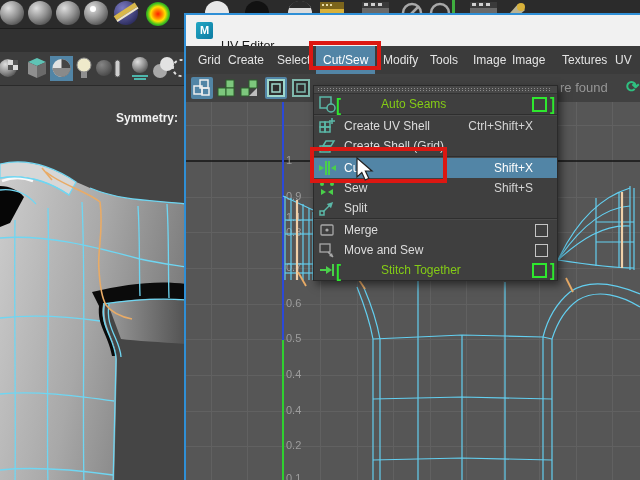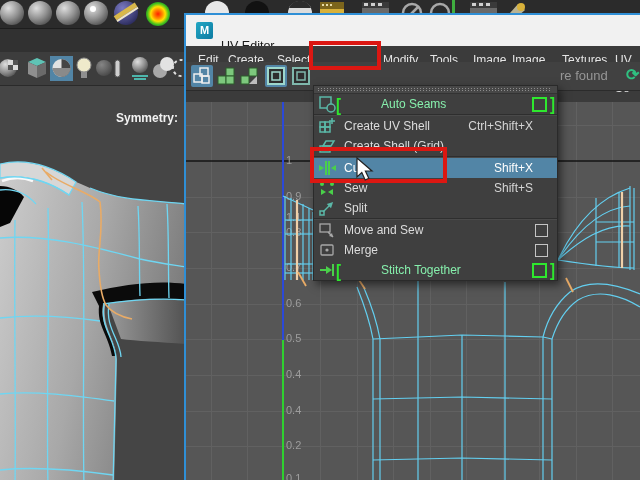--- a/index.html
+++ b/index.html
@@ -19,40 +19,40 @@
          border-left:2px solid #2f8fd6;border-top:2px solid #2f8fd6;background:#3b3b3b;}
   .titlebar{position:absolute;left:0;top:0;width:454px;height:31px;background:#f1f1f1;
             border-bottom:1px solid #d8d8d8;}
   .mlogo{position:absolute;left:10px;top:7px;width:17px;height:17px;border-radius:2px;
          background:linear-gradient(135deg,#22a7c4,#0d7ba2);color:#fff;font-weight:bold;
          font-size:11px;text-align:center;line-height:16px;}
   .wtitle{position:absolute;left:35px;top:8px;color:#1a1a1a;font-size:12.5px;margin-top:16px;}
   .menubar{position:absolute;left:0;top:31px;width:454px;height:28px;background:#3b3b3b;}
   .mb-item{position:absolute;top:0;height:28px;line-height:28px;color:#e4e4e4;font-size:12px;}
   .mb-item.active{background:#5285a6;padding:0 7px;color:#fff;}
-  .uv-toolbar{position:absolute;left:0;top:47px;width:454px;height:28px;background:#414141;
+  .uv-toolbar{position:absolute;left:0;top:59px;width:454px;height:28px;background:#414141;
               border-bottom:1px solid #2b2b2b;}
   .tb-btn{position:absolute;top:3px;width:22px;height:22px;border-radius:2px;}
   .tb-btn.blue{background:#5285a6;}
   .status-txt{position:absolute;left:374px;top:6px;color:#969696;font-size:13px;}
   .refresh-ic{position:absolute;left:440px;top:3px;color:#2fc080;font-size:16px;font-weight:bold;}
   .canvas{position:absolute;left:0;top:87px;width:454px;height:380px;background:#565656;overflow:hidden;}
   .uvlab{position:absolute;left:100px;color:#9d9d9d;font-size:11px;}
   
   .menu{position:absolute;left:313px;top:85px;width:245px;z-index:30;background:#3f3f3f;
         border:1px solid #2a2a2a;box-shadow:3px 4px 8px rgba(0,0,0,.5);box-sizing:border-box;}
   .tearoff{height:7px;background:#474747;border-bottom:1px solid #333;
     background-image:repeating-linear-gradient(90deg,#8d8d8d 0 1px,transparent 1px 3px),
                      repeating-linear-gradient(90deg,#8d8d8d 0 1px,transparent 1px 3px);
     background-size:96% 1px,96% 1px;background-position:4px 2px,4px 4px;background-repeat:no-repeat;}
   .mi{position:relative;height:20px;display:flex;align-items:center;color:#dcdcdc;font-size:12px;}
   .mi.hl{background:#5285a6;color:#fff;}
   .mi .ic{width:18px;height:18px;margin-left:4px;flex:0 0 18px;}
   .mi .lbl{margin-left:8px;white-space:nowrap;}
-  .mi .grn{color:#86efac;margin-left:40px;}
+  .mi .grn{color:#84cc16;margin-left:40px;}
   .mi .brk{color:#2ee82e;font-weight:bold;font-size:15px;transform:scaleY(1.25);}
   .mi .sc{margin-left:auto;margin-right:24px;font-size:12px;color:#d6d6d6;}
   .mi.hl .sc{color:#fff;}
   .mi .cb{position:absolute;right:9px;top:4px;width:11px;height:11px;border:1px solid #c4c4c4;}
   .mi .cbg{position:absolute;right:10px;top:3px;width:11px;height:11px;border:2px solid #2ee82e;}
   .mi .brk-r{position:absolute;right:2px;top:1px;}
   .msep{height:1px;background:#2e2e2e;border-bottom:1px solid #4a4a4a;}
   
   .redbox{position:absolute;border:4px solid #dc1712;z-index:40;}
   .rb-menu{left:309px;top:41px;width:64px;height:21px;}
@@ -227,23 +227,24 @@
     </svg>
   </div>
 
   <div class="uvwin">
     <div class="titlebar">
       <div class="mlogo">M</div>
       <div class="wtitle">UV Editor</div>
     </div>
 
     <div class="menubar">
-      <div class="mb-item" style="left:12px">Edit</div>
+      <div class="mb-item" style="left:12px">Grid</div>
       <div class="mb-item" style="left:42px">Create</div>
       <div class="mb-item" style="left:91px">Select</div>
+      <div class="mb-item active" style="left:130px">Cut/Sew</div>
       <div class="mb-item" style="left:197px">Modify</div>
       <div class="mb-item" style="left:244px">Tools</div>
       <div class="mb-item" style="left:287px">Image</div>
       <div class="mb-item" style="left:326px">Image</div>
       <div class="mb-item" style="left:376px">Textures</div>
       <div class="mb-item" style="left:429px">UV Se</div>
     </div>
 
     <div class="uv-toolbar">
       <div class="tb-btn blue" style="left:5px">
@@ -453,34 +454,34 @@
         <path d="M5,13 L13,5" stroke="#5bb8a8" stroke-width="1.5"></path>
         <polygon points="13,2 16,8 10,8" fill="#5bb8a8" transform="rotate(45 13 5)"></polygon>
         <rect x="2" y="12" width="4" height="4" fill="none" stroke="#5bb8a8" stroke-width="1.5"></rect>
         </svg>
       <span class="lbl">Split</span>
     </div>
     <div class="msep"></div>
 
     <div class="mi">
       <svg class="ic" viewBox="0 0 18 18">
+        <rect x="3" y="4" width="12" height="10" rx="1" fill="none" stroke="#a8a8a8" stroke-width="1.3"></rect>
+        <circle cx="9" cy="9" r="1.6" fill="#a8a8a8"></circle>
+        </svg>
+      <span class="lbl">Merge</span>
+      <span class="cb"></span>
+    </div>
+
+    <div class="mi">
+      <svg class="ic" viewBox="0 0 18 18">
         <rect x="2" y="3" width="10" height="8" fill="none" stroke="#a8a8a8" stroke-width="1.3"></rect>
         <path d="M10,11 L15,16" stroke="#a8a8a8" stroke-width="1.5"></path>
         <polygon points="15,16 11,15 14,12" fill="#a8a8a8"></polygon>
         </svg>
       <span class="lbl">Move and Sew</span>
-      <span class="cb"></span>
-    </div>
-
-    <div class="mi">
-      <svg class="ic" viewBox="0 0 18 18">
-        <rect x="3" y="4" width="12" height="10" rx="1" fill="none" stroke="#a8a8a8" stroke-width="1.3"></rect>
-        <circle cx="9" cy="9" r="1.6" fill="#a8a8a8"></circle>
-        </svg>
-      <span class="lbl">Merge</span>
       <span class="cb"></span>
     </div>
 
     <div class="mi">
       <svg class="ic" viewBox="0 0 18 18">
         <path d="M2,9 L10,9" stroke="#4ad04a" stroke-width="2"></path>
         <polygon points="14,9 8,5 8,13" fill="#4ad04a"></polygon>
         <rect x="14" y="3" width="2" height="12" fill="#4ad04a"></rect>
         </svg>
       <span class="brk">[</span>

